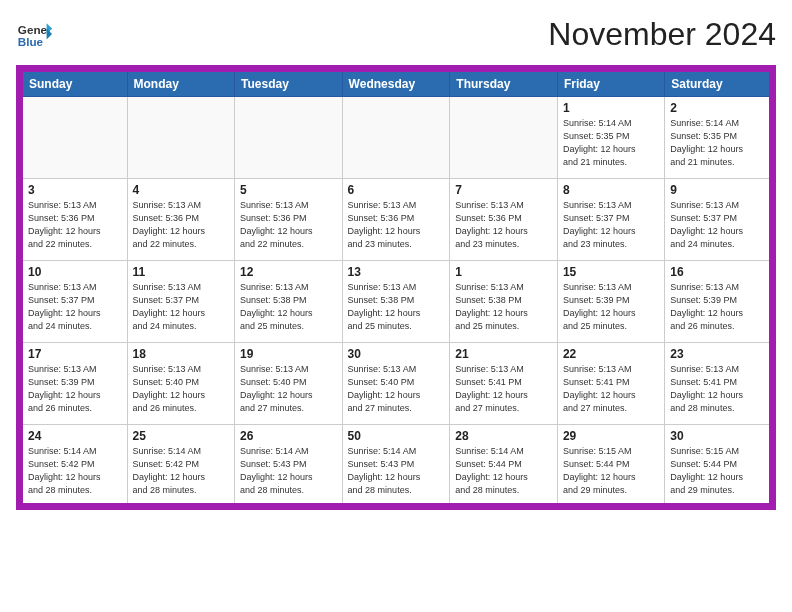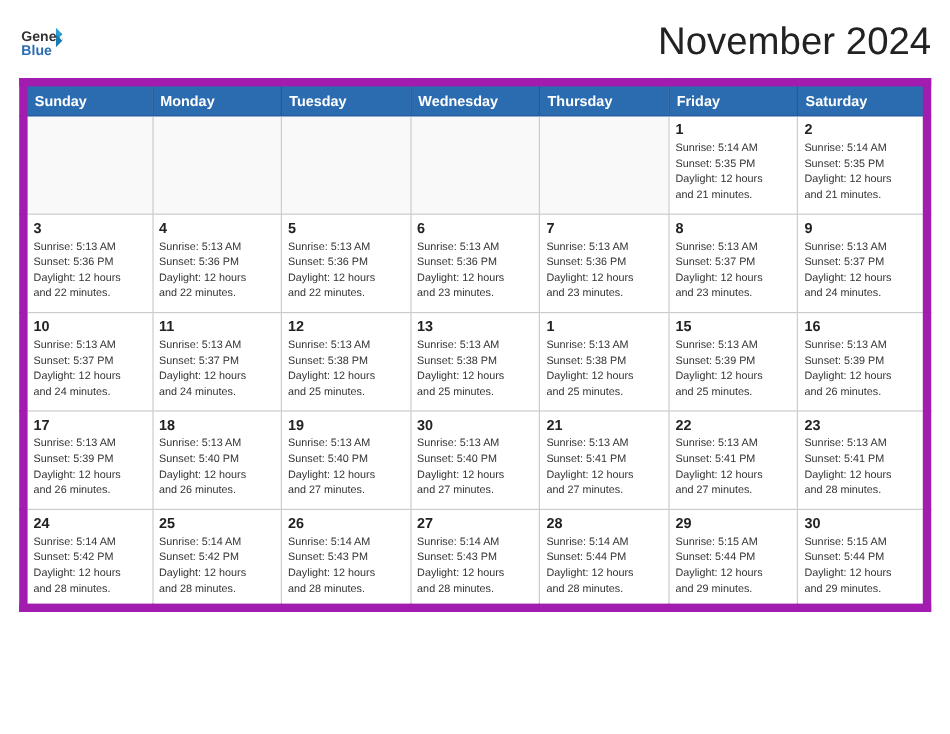--- a/index.html
+++ b/index.html
@@ -300,21 +300,21 @@
 and 28 minutes.</div>
         </td>
         <td>
           <span class="day-num">26</span>
           <div class="day-info" style="white-space: pre-line;">Sunrise: 5:14 AM
 Sunset: 5:43 PM
 Daylight: 12 hours
 and 28 minutes.</div>
         </td>
         <td>
-          <span class="day-num">27</span>
+          <span class="day-num">50</span>
           <div class="day-info" style="white-space: pre-line;">Sunrise: 5:14 AM
 Sunset: 5:43 PM
 Daylight: 12 hours
 and 28 minutes.</div>
         </td>
         <td>
           <span class="day-num">28</span>
           <div class="day-info" style="white-space: pre-line;">Sunrise: 5:14 AM
 Sunset: 5:44 PM
 Daylight: 12 hours

